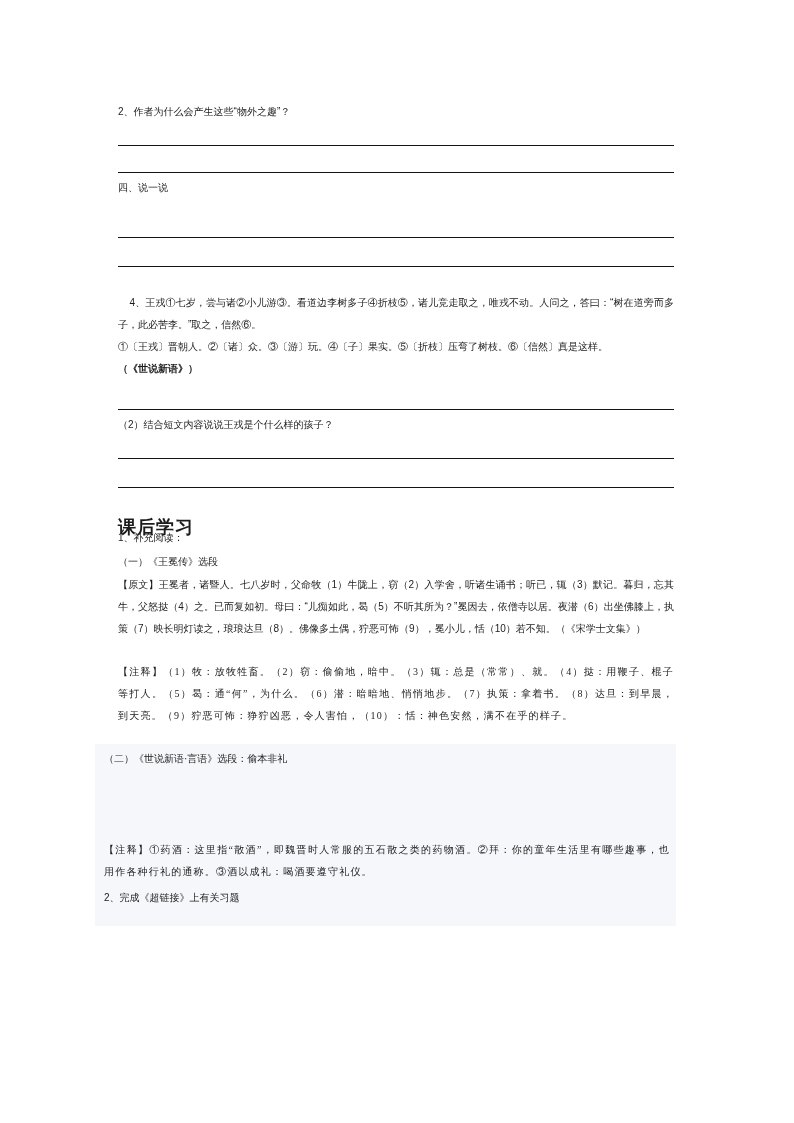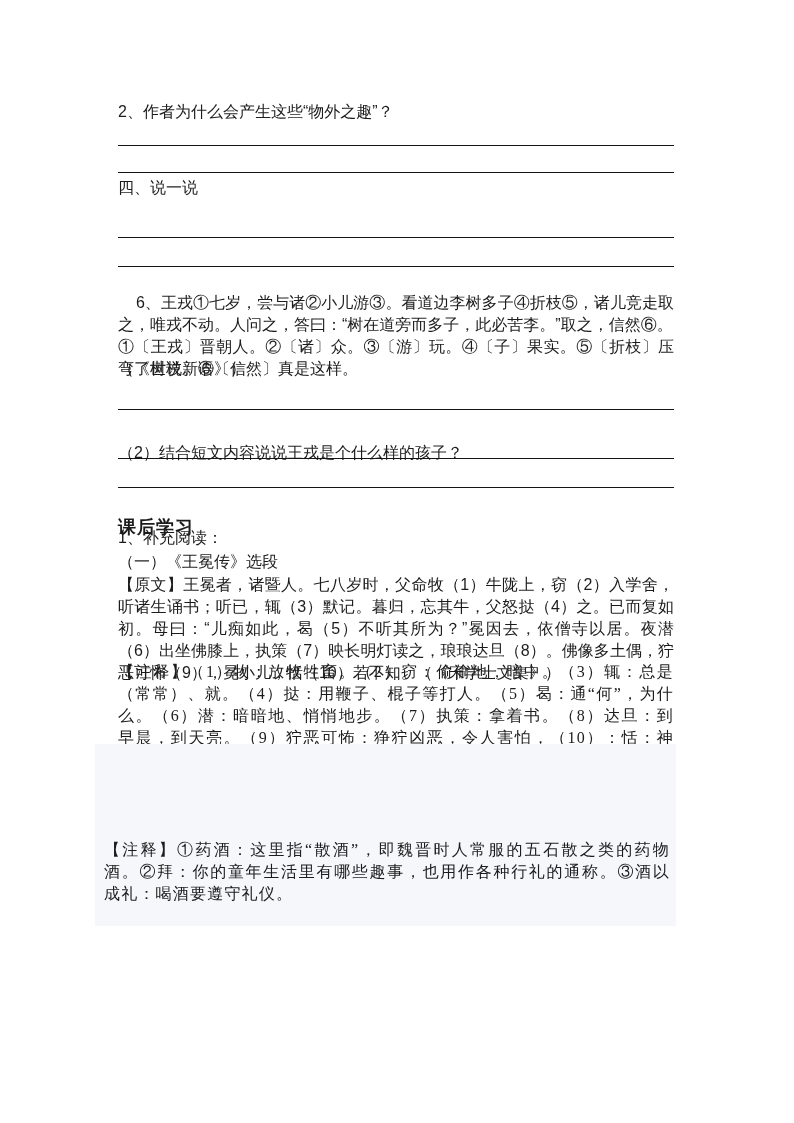--- a/index.html
+++ b/index.html
@@ -8,21 +8,21 @@
     width:794px; height:1123px;
     margin:0 auto;
     background:#ffffff;
     font-family:"Liberation Sans", sans-serif;
     color:#1c1c1c;
     overflow:hidden;
   }
   .t {
     position:absolute;
     left:118px; width:556px;
-    font-size:16px;
+    font-size:10px;
     line-height:22px;
     text-align:justify;
     white-space:pre-wrap;
   }
   .rule {
     position:absolute;
     left:118px; width:556px;
     height:0;
     border-top:1.6px solid #141414;
   }
@@ -39,48 +39,50 @@
     letter-spacing:1px;
     margin-top:20px;
   }
   .shade {
     position:absolute;
     left:95px; top:744px;
     width:581px; height:182px;
     background:#f5f7fa;
   }
   .shaded-text { left:104px; width:566px; }
-  .src-line { display:block; }
+  .src-line { display:block;font-weight:bold; }
 </style>
 </head>
 <body>
 
 <div class="page">
 
   <div class="t" style="top:101px">2、作者为什么会产生这些“物外之趣”？</div>
   <div class="rule" style="top:145px"></div>
   <div class="rule" style="top:172px"></div>
 
   <div class="t" style="top:177px">四、说一说</div>
   <div class="rule" style="top:237px"></div>
   <div class="rule" style="top:266px"></div>
 
   <div class="t" style="top:270px">
-    <span>6、王戎①七岁，尝与诸②小儿游③。看道边李树多子④折枝⑤，诸儿竞走取之，唯戎不动。人问之，答曰：“树在道旁而多子，此必苦李。”取之，信然⑥。</span>
+    <span>4、王戎①七岁，尝与诸②小儿游③。看道边李树多子④折枝⑤，诸儿竞走取之，唯戎不动。人问之，答曰：“树在道旁而多子，此必苦李。”取之，信然⑥。</span>
     <span class="src-line">（《世说新语》）</span>
   </div>
   <div class="t" style="top:336px">①〔王戎〕晋朝人。②〔诸〕众。③〔游〕玩。④〔子〕果实。⑤〔折枝〕压弯了树枝。⑥〔信然〕真是这样。</div>
   <div class="rule" style="top:409px"></div>
-  <div class="t" style="top:442px">（2）结合短文内容说说王戎是个什么样的孩子？</div>
+  <div class="t" style="top:414px">（2）结合短文内容说说王戎是个什么样的孩子？</div>
   <div class="rule" style="top:458px"></div>
   <div class="rule" style="top:487px"></div>
 
   <div class="heading" style="top:492px">课后学习</div>
   <div class="t" style="top:527px">1、补充阅读：</div>
 
   <div class="t" style="top:551px">（一）《王冕传》选段</div>
   <div class="t" style="top:574px">【原文】王冕者，诸暨人。七八岁时，父命牧（1）牛陇上，窃（2）入学舍，听诸生诵书；听已，辄（3）默记。暮归，忘其牛，父怒挞（4）之。已而复如初。母曰：“儿痴如此，曷（5）不听其所为？”冕因去，依僧寺以居。夜潜（6）出坐佛膝上，执策（7）映长明灯读之，琅琅达旦（8）。佛像多土偶，狞恶可怖（9），冕小儿，恬（10）若不知。（《宋学士文集》）</div>
   <div class="t serif-notes" style="top:661px">【注释】（1）牧：放牧牲畜。（2）窃：偷偷地，暗中。（3）辄：总是（常常）、就。（4）挞：用鞭子、棍子等打人。（5）曷：通“何”，为什么。（6）潜：暗暗地、悄悄地步。（7）执策：拿着书。（8）达旦：到早晨，到天亮。（9）狞恶可怖：狰狞凶恶，令人害怕，（10）：恬：神色安然，满不在乎的样子。</div>
 
   <div class="shade"></div>
+  <div class="t shaded-text" style="top:748px">（二）《世说新语·言语》选段：偷本非礼</div>
   <div class="t shaded-text serif-notes" style="top:839px">【注释】①药酒：这里指“散酒”，即魏晋时人常服的五石散之类的药物酒。②拜：你的童年生活里有哪些趣事，也用作各种行礼的通称。③酒以成礼：喝酒要遵守礼仪。</div>
+  <div class="t shaded-text" style="top:887px">2、完成《超链接》上有关习题</div>
 
 </div>
 
 </body></html>

